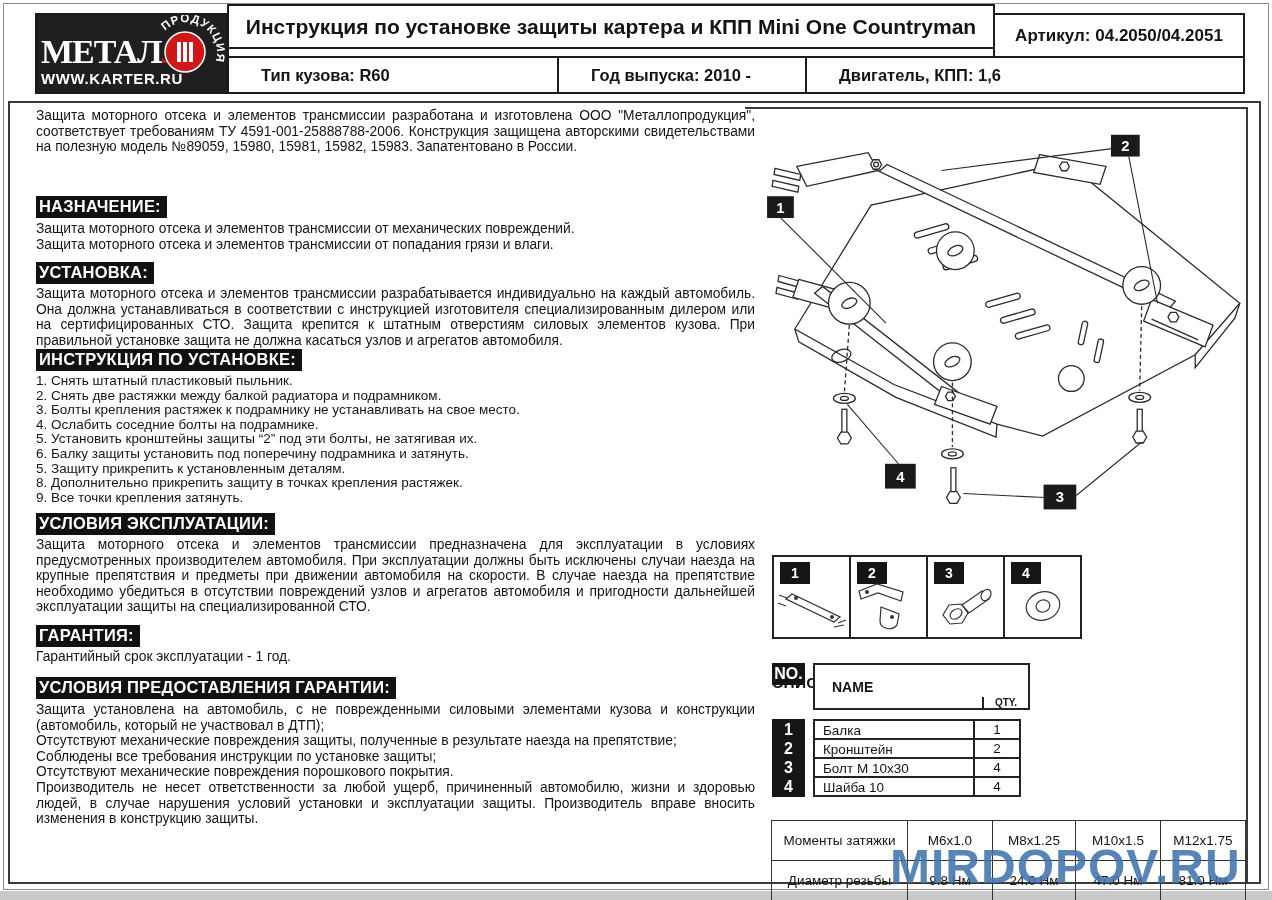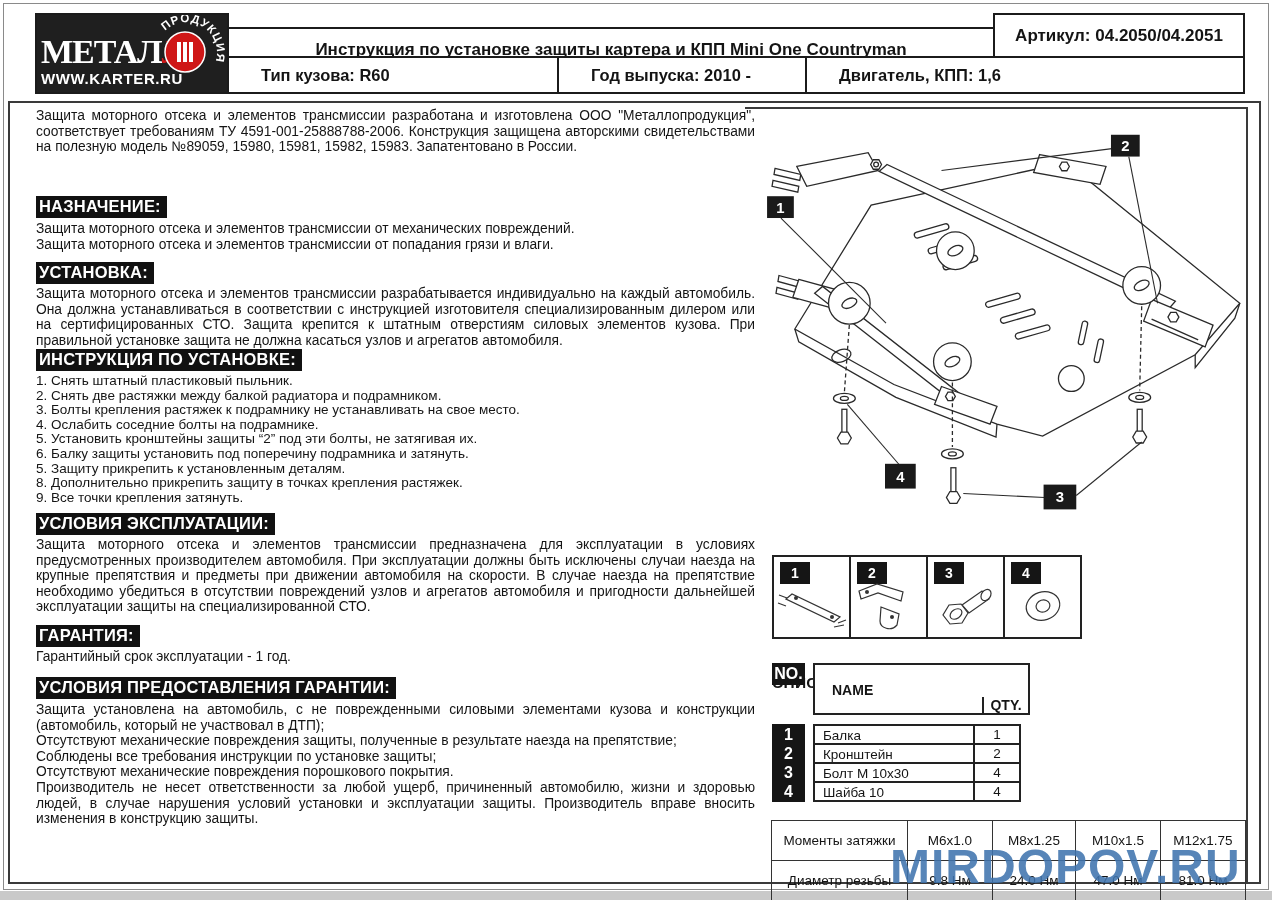--- a/index.html
+++ b/index.html
@@ -9,22 +9,22 @@
     font-family:"Liberation Sans",sans-serif;
     -webkit-font-smoothing:antialiased;
   }
   .abs{position:absolute;}
   
   .page-border{left:3px;top:3px;width:1264px;height:885px;border:1px solid #8a8a8a;}
   .bottom-band{left:0;top:891px;width:1272px;height:9px;background:#c9c9c9;}
   
   .hcell{border:2px solid #1b1b1b;box-sizing:border-box;background:#fff;}
   .logo-box{left:35px;top:13px;width:194px;height:81px;background:#1f1f1f;border:2px solid #1b1b1b;box-sizing:border-box;}
-  .title-cell{left:227px;top:27px;width:768px;height:45px;display:flex;align-items:center;justify-content:center;
-    font-weight:bold;font-size:17px;}
+  .title-cell{left:227px;top:4px;width:768px;height:45px;display:flex;align-items:center;justify-content:center;
+    font-weight:bold;font-size:21px;}
   .article-cell{left:993px;top:13px;width:252px;height:45px;display:flex;align-items:center;justify-content:center;
     font-weight:bold;font-size:17px;}
   .spec-cell{top:56px;height:38px;display:flex;align-items:center;font-weight:bold;font-size:16.5px;padding-left:32px;}
   
   .content-box{left:8px;top:101px;width:1253px;height:783px;border:2px solid #3a3a3a;box-sizing:border-box;background:#fff;}
   
   .body-txt{font-size:13.8px;line-height:15.6px;text-align:justify;color:#151515;}
   .plain-txt{font-size:13.8px;line-height:15.6px;color:#151515;}
   .sec-h{display:inline-block;background:#111;color:#fff;font-weight:bold;font-size:16.5px;
     line-height:21px;padding:0 6px 1px 3px;letter-spacing:.2px;white-space:nowrap;}
@@ -45,21 +45,21 @@
   .plist-row{display:flex;align-items:stretch;}
   .plist-gap{height:9px;}
   .plist-row + .plist-row.data{margin-top:-2px;}
   .no-box{width:33px;height:22px;background:#151515;color:#fff;font-weight:bold;font-size:16px;
     display:flex;align-items:center;justify-content:center;flex:none;margin-right:8px;}
   .no-box.sm{height:21px;}
   .p-cells{display:flex;border:2px solid #222;box-sizing:border-box;background:#fff;}
   .p-name{width:142px;padding:1px 8px 0 8px;font-size:13.5px;display:flex;align-items:center;}
   .p-name.hd{font-weight:bold;font-size:14px;margin-left:9px;}
   .p-qty{width:44px;border-left:2px solid #222;font-size:13.5px;display:flex;align-items:center;justify-content:center;}
-  .p-qty.hd{font-weight:bold;font-size:14px;margin-top:32px;}
+  .p-qty.hd{font-weight:bold;font-size:10px;margin-top:32px;}
   
   .torque{left:771px;top:820px;border-collapse:collapse;}
   .torque td{border:1.5px solid #333;font-size:13.5px;text-align:center;height:23px;padding:8px 2px;}
   
   .watermark{left:890px;top:839px;font-size:48px;font-weight:bold;color:#3f74ae;opacity:.87;
     letter-spacing:1px;white-space:nowrap;z-index:50;}
   svg text{font-family:"Liberation Sans",sans-serif;}
   .serif{font-family:"Liberation Serif",serif;}
 </style>
 </head>

